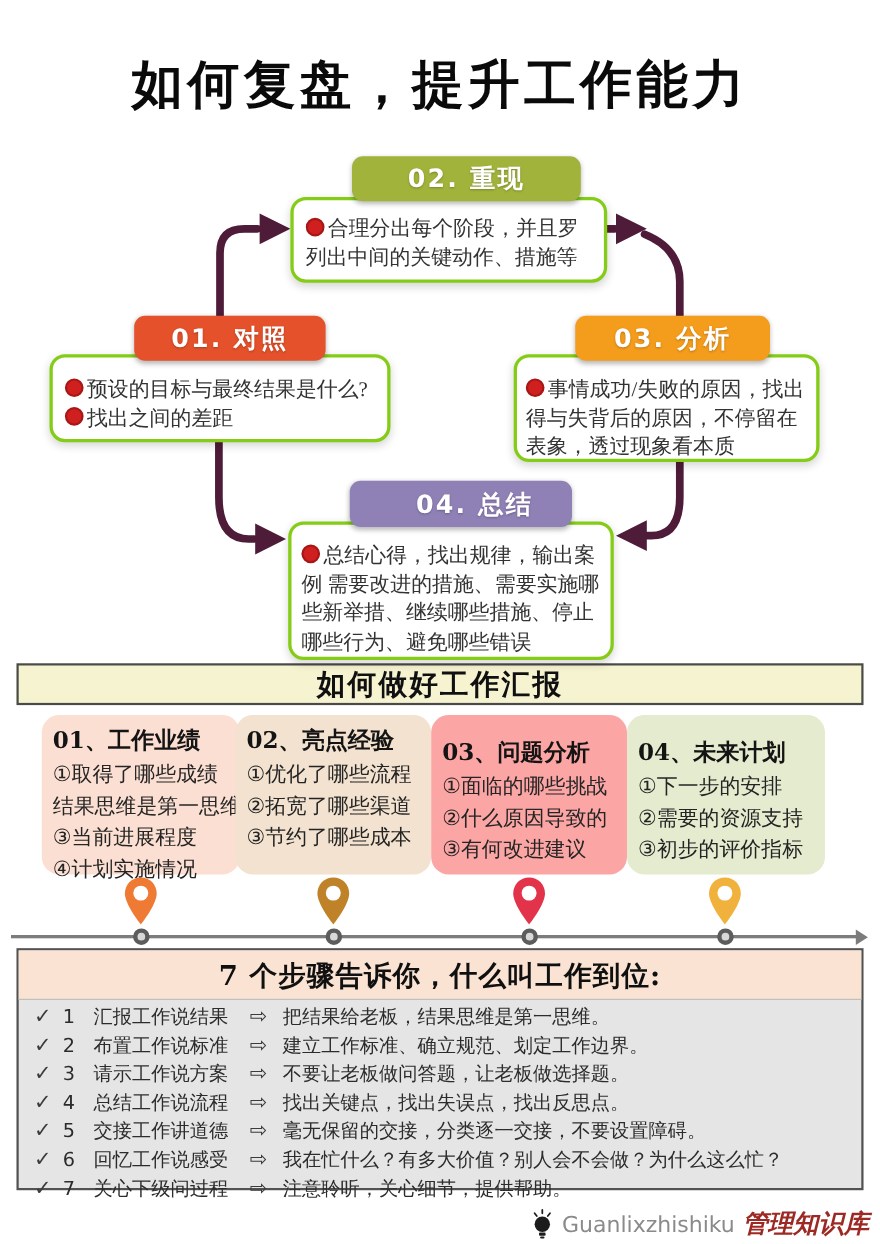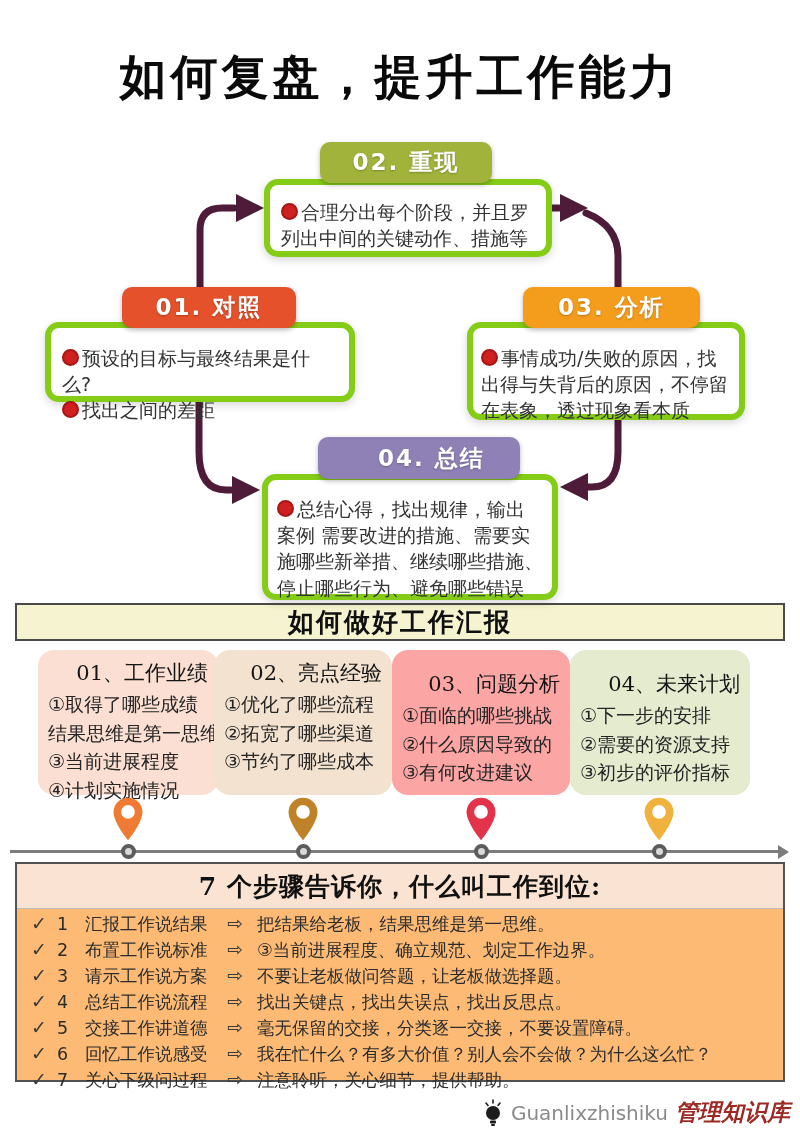--- a/index.html
+++ b/index.html
@@ -8,56 +8,56 @@
   .serif{font-family:"DejaVu Serif","Liberation Serif",serif;}
 
   .title{position:absolute;top:46px;left:0;width:100%;text-align:center;
          font-size:47px;font-weight:bold;color:#0a0a0a;letter-spacing:4px;}
 
   
   .arrows{position:absolute;top:130px;left:0;z-index:1;pointer-events:none;}
   .badge{position:absolute;z-index:3;border-radius:10px;color:#fff;font-weight:bold;
          font-size:23px;letter-spacing:2px;display:flex;align-items:center;justify-content:center;
          box-shadow:0 2px 5px rgba(0,0,0,.28);text-shadow:0 1px 2px rgba(0,0,0,.25);}
-  .panel{position:absolute;z-index:2;background:#fff;border:6px solid #84cc16;border-radius:14px;
+  .panel{position:absolute;z-index:2;background:#fff;border:3px solid #84cc16;border-radius:14px;
          box-shadow:0 3px 8px rgba(0,0,0,.16);box-sizing:border-box;
-         color:#333;font-size:19px;line-height:1.38;padding:13px 11px 8px;}
+         color:#333;font-size:19px;line-height:1.38;padding:13px 11px 8px;font-family:Liberation Serif, serif;}
   .dot{display:inline-block;width:13px;height:13px;border-radius:50%;
        background:#cf1f1f;border:2px solid #a81616;vertical-align:-1px;margin-right:3px;}
   .b01{left:122px;top:287px;width:174px;height:41px;}
   .p01{left:45px;top:322px;width:310px;height:80px;padding-top:17px;}
-  .b02{left:320px;top:142px;width:172px;height:41px;}
+  .b02{left:320px;top:142px;width:208px;height:41px;}
   .p02{left:264px;top:179px;width:288px;height:78px;padding-top:14px;}
   .b03{left:523px;top:287px;width:177px;height:41px;}
   .p03{left:467px;top:322px;width:278px;height:98px;padding:17px 8px 8px;}
   .b04{left:318px;top:437px;width:177px;height:42px;padding-left:25px;}
   .p04{left:262px;top:474px;width:296px;height:126px;padding:16px 9px 8px;}
 
   
   .band{position:absolute;left:15px;top:603px;width:770px;height:38px;box-sizing:border-box;
         background:#f6f3d0;border:2px solid #4a4a4a;display:flex;align-items:center;justify-content:center;
         font-size:26px;font-weight:bold;color:#101010;letter-spacing:2px;}
   .col{position:absolute;top:650px;height:145px;border-radius:16px;box-sizing:border-box;padding:9px 10px;z-index:1;}
   .col-late{padding-top:20px;}
-  .col-title{text-align:right;font-weight:normal;font-size:21px;color:#141414;margin-bottom:3px;}
+  .col-title{text-align:left;font-weight:bold;font-size:21px;color:#141414;margin-bottom:3px;}
   .col-item{font-size:19px;color:#242424;line-height:1.5;white-space:nowrap;}
   .c1{left:38px;width:180px;}  .c2{left:214px;width:178px;}
   .c3{left:392px;width:178px;} .c4{left:570px;width:180px;}
 
   
   .pin{position:absolute;width:34px;height:46px;top:796px;z-index:2;}
   .tl{position:absolute;left:10px;top:850px;width:770px;height:0;border-top:3px solid #7c7c7c;}
   .tl-arrow{position:absolute;left:778px;top:844.5px;width:0;height:0;
             border:7px solid transparent;border-left:11px solid #7c7c7c;}
   .node{position:absolute;top:844px;width:7px;height:7px;border-radius:50%;
         background:#d8d8d8;border:4px solid #5c5c5c;z-index:3;}
 
   
   .steps{position:absolute;left:15px;top:862px;width:770px;height:220px;box-sizing:border-box;
-         border:2px solid #525252;background:#fdba74;}
+         border:2px solid #525252;background:#e5e5e5;}
   .steps-header{height:44px;background:#fae3d3;border-bottom:1px solid #bcbcbc;
                 display:flex;align-items:center;justify-content:center;
                 font-size:25px;font-weight:bold;color:#101010;letter-spacing:1px;}
   .rows{display:flex;flex-direction:column;justify-content:space-around;height:182px;padding:2px 10px 2px 14px;}
   .row{display:flex;align-items:baseline;font-size:17.5px;color:#2c2c2c;white-space:nowrap;}
   .row .chk{width:26px;font-size:19px;color:#3a3a3a;}
   .row .num{width:28px;}
   .row .act{width:142px;}
   .row .arr{width:30px;font-size:19px;color:#3a3a3a;}
 
@@ -170,21 +170,21 @@
         <span class="num">1</span>
         <span class="act">汇报工作说结果</span>
         <span class="arr">⇨</span>
         <span class="res">把结果给老板，结果思维是第一思维。</span>
       </div>
       <div class="row">
         <span class="chk">✓</span>
         <span class="num">2</span>
         <span class="act">布置工作说标准</span>
         <span class="arr">⇨</span>
-        <span class="res">③当前进展程度、确立规范、划定工作边界。</span>
+        <span class="res">建立工作标准、确立规范、划定工作边界。</span>
       </div>
       <div class="row">
         <span class="chk">✓</span>
         <span class="num">3</span>
         <span class="act">请示工作说方案</span>
         <span class="arr">⇨</span>
         <span class="res">不要让老板做问答题，让老板做选择题。</span>
       </div>
       <div class="row">
         <span class="chk">✓</span>

